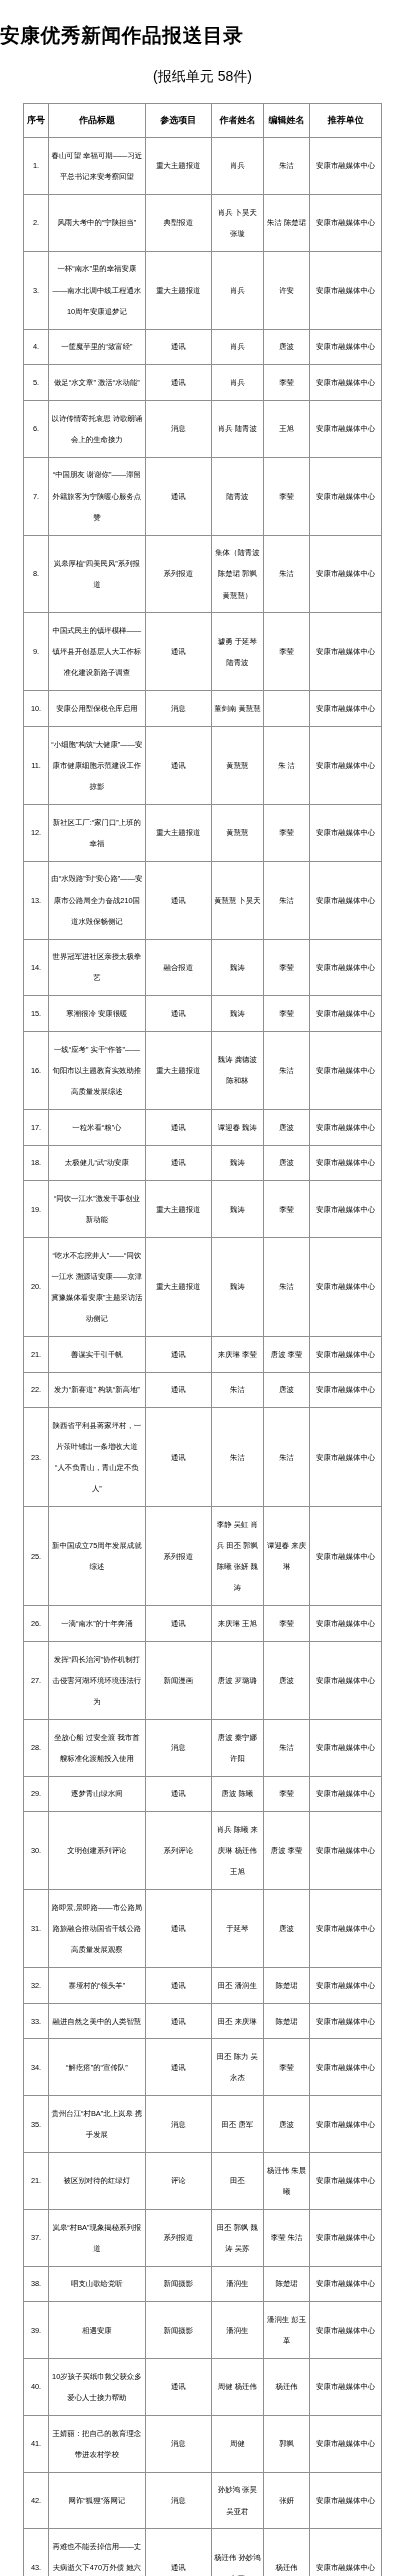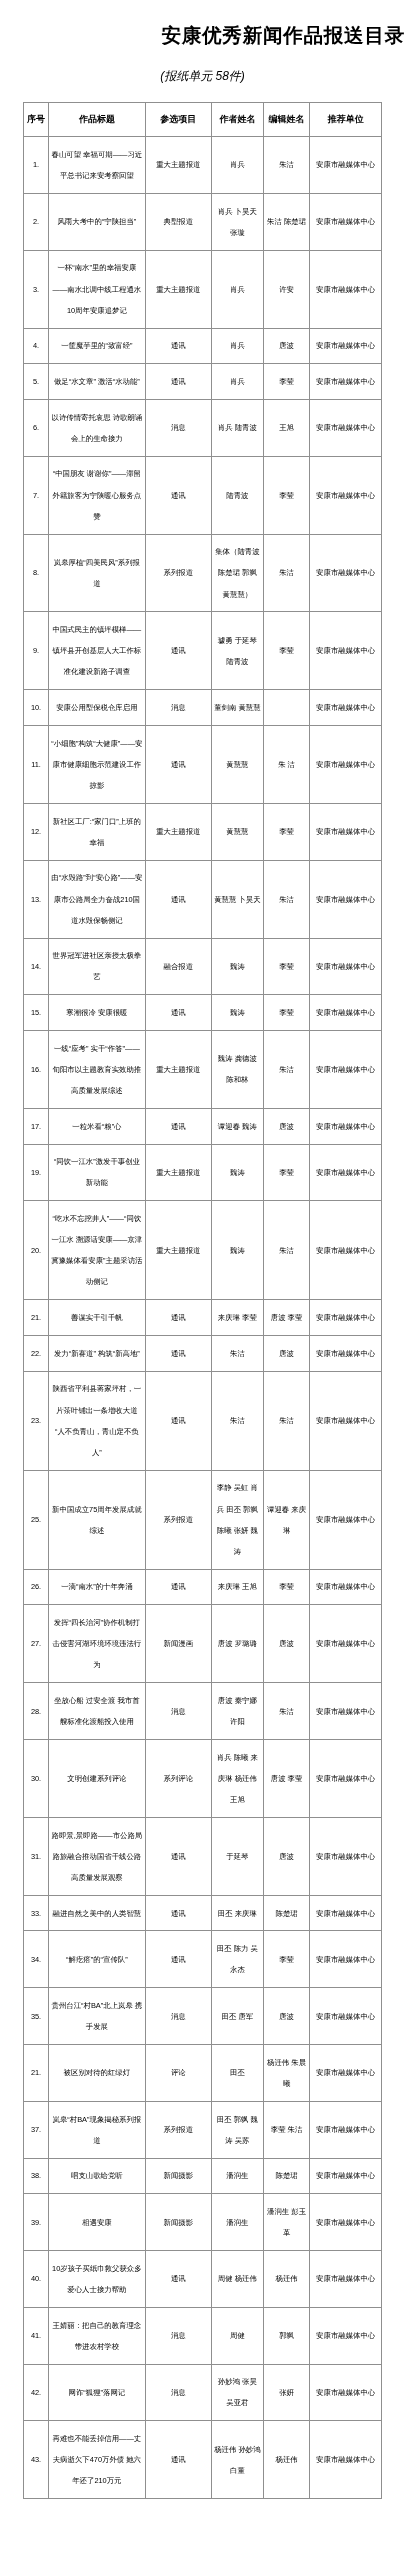--- a/index.html
+++ b/index.html
@@ -4,33 +4,32 @@
 <style>
   * { margin: 0; padding: 0; box-sizing: border-box; }
   html, body {
     background: #ffffff;
     font-family: "Liberation Sans", "DejaVu Sans", sans-serif;
     color: #000000;
   }
   body { width: 405px; }
   .page { width: 405px; padding: 12px 0 16px 0; }
   .doc-title {
-    text-align: right;
+    text-align: left;
     font-size: 19.6px;
     font-weight: 600;
     letter-spacing: 0.7px;
     margin-top: 9.5px;
   }
   .doc-subtitle {
     text-align: center;
-    font-size: 12px;
+    font-size: 14px;
     font-weight: 500;
     margin-top: 19px;
     margin-bottom: 17.6px;
-    font-style: italic;
   }
   table.catalog {
     border-collapse: collapse;
     table-layout: fixed;
     width: 359px;
     margin: 0 auto;
   }
   table.catalog th, table.catalog td {
     border: 0.7px solid #8f8f8f;
     text-align: center;
@@ -215,20 +214,28 @@
         </tr>
         <tr>
           <td class="c0">17.</td>
           <td class="c1">一粒米看“粮”心</td>
           <td class="c2">通讯</td>
           <td class="c3">谭迎春 魏涛</td>
           <td class="c4">唐波</td>
           <td class="c5">安康市融媒体中心</td>
         </tr>
         <tr>
+          <td class="c0">18.</td>
+          <td class="c1">太极健儿“武”动安康</td>
+          <td class="c2">通讯</td>
+          <td class="c3">魏涛</td>
+          <td class="c4">唐波</td>
+          <td class="c5">安康市融媒体中心</td>
+        </tr>
+        <tr>
           <td class="c0">19.</td>
           <td class="c1">“同饮一江水”激发干事创业新动能</td>
           <td class="c2">重大主题报道</td>
           <td class="c3">魏涛</td>
           <td class="c4">李莹</td>
           <td class="c5">安康市融媒体中心</td>
         </tr>
         <tr>
           <td class="c0">20.</td>
           <td class="c1">“吃水不忘挖井人”——“同饮一江水 溯源话安康——京津冀豫媒体看安康”主题采访活动侧记</td>
@@ -287,33 +294,49 @@
         </tr>
         <tr>
           <td class="c0">28.</td>
           <td class="c1">坐放心船 过安全渡 我市首艘标准化渡船投入使用</td>
           <td class="c2">消息</td>
           <td class="c3">唐波 秦宁娜 许阳</td>
           <td class="c4">朱洁</td>
           <td class="c5">安康市融媒体中心</td>
         </tr>
         <tr>
+          <td class="c0">29.</td>
+          <td class="c1">逐梦青山绿水间</td>
+          <td class="c2">通讯</td>
+          <td class="c3">唐波 陈曦</td>
+          <td class="c4">李莹</td>
+          <td class="c5">安康市融媒体中心</td>
+        </tr>
+        <tr>
           <td class="c0">30.</td>
           <td class="c1">文明创建系列评论</td>
           <td class="c2">系列评论</td>
           <td class="c3">肖兵 陈曦 来庆琳 杨迁伟 王旭</td>
           <td class="c4">唐波 李莹</td>
           <td class="c5">安康市融媒体中心</td>
         </tr>
         <tr>
           <td class="c0">31.</td>
           <td class="c1">路即景,景即路——市公路局路旅融合推动国省干线公路高质量发展观察</td>
           <td class="c2">通讯</td>
           <td class="c3">于延琴</td>
           <td class="c4">唐波</td>
+          <td class="c5">安康市融媒体中心</td>
+        </tr>
+        <tr>
+          <td class="c0">32.</td>
+          <td class="c1">寨垭村的“领头羊”</td>
+          <td class="c2">通讯</td>
+          <td class="c3">田丕 潘润生</td>
+          <td class="c4">陈楚珺</td>
           <td class="c5">安康市融媒体中心</td>
         </tr>
         <tr>
           <td class="c0">33.</td>
           <td class="c1">融进自然之美中的人类智慧</td>
           <td class="c2">通讯</td>
           <td class="c3">田丕 来庆琳</td>
           <td class="c4">陈楚珺</td>
           <td class="c5">安康市融媒体中心</td>
         </tr>

